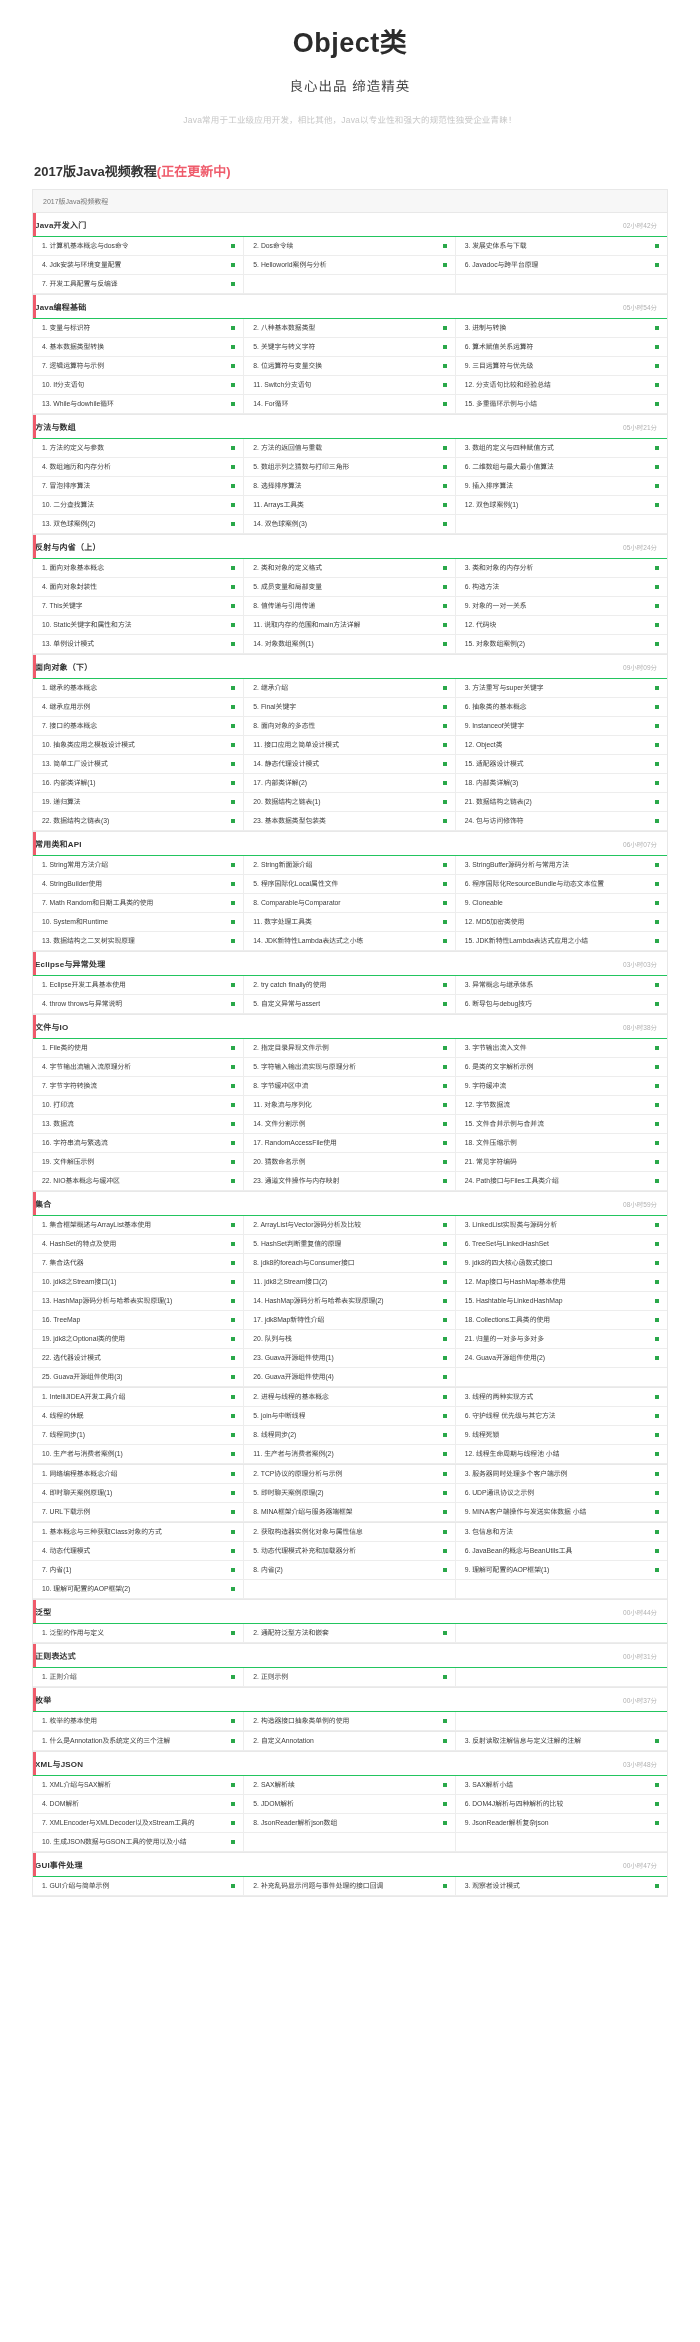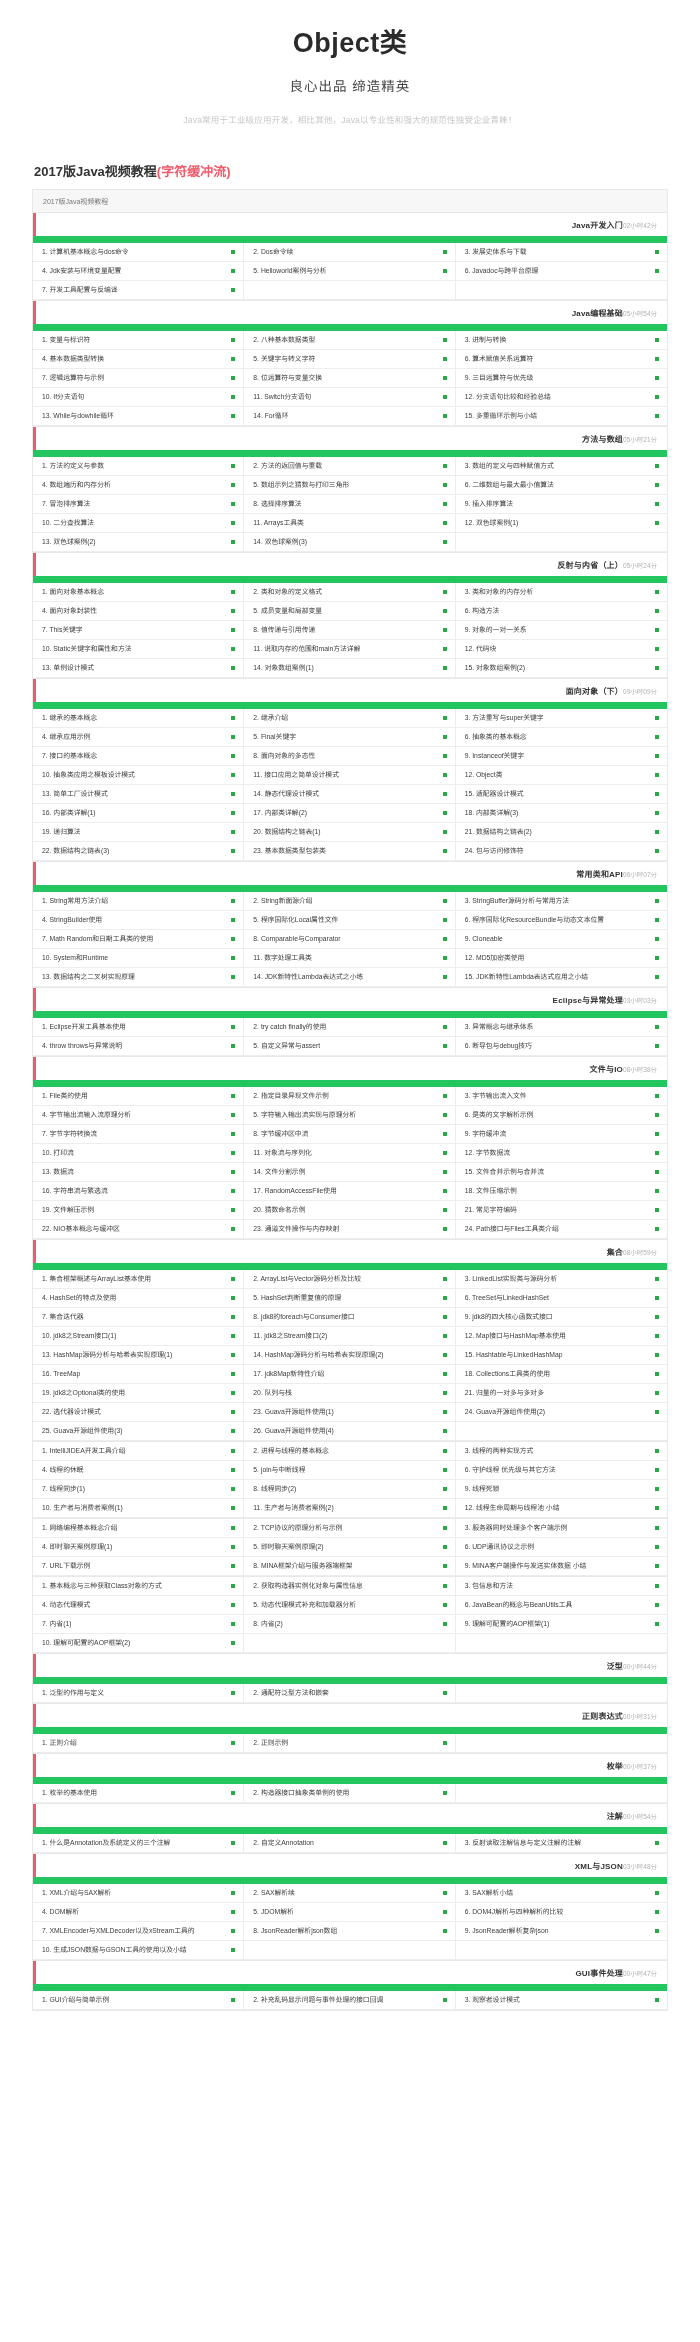--- a/index.html
+++ b/index.html
@@ -62,23 +62,23 @@
     font-size: 7px;
     color: #777;
     border-bottom: 1px solid #e8e8e8;
   }
   .group { border-bottom: 1px solid #e8e8e8; }
 
   .group-head {
     position: relative;
     display: flex;
     align-items: center;
-    justify-content: flex-end;
-    padding: 6px 10px 6px 17px;
-    border-bottom: 7px solid #22c55e;
+    justify-content: space-between;
+    padding: 6px 10px 6px 2px;
+    border-bottom: 1px solid #22c55e;
     background: #fff;
   }
   .group-head::before {
     content: "";
     position: absolute;
     left: 0; top: 0; bottom: 0;
     width: 2.5px;
     background: #ef5b6b;
   }
   .group-name {
@@ -130,21 +130,21 @@
 
 <div class="page">
 
   <header class="hero">
     <h1 class="hero-title">Object类</h1>
     <div class="hero-sub">良心出品 缔造精英</div>
     <div class="hero-desc">Java常用于工业级应用开发，相比其他，Java以专业性和强大的规范性独受企业青睐！</div>
   </header>
 
   <div class="course-title-wrap">
-    <span class="course-title">2017版Java视频教程</span><span class="course-title-flag" style="color: rgb(239, 91, 107);">(字符缓冲流)</span>
+    <span class="course-title">2017版Java视频教程</span><span class="course-title-flag" style="color: rgb(239, 91, 107);">(正在更新中)</span>
   </div>
 
   <div class="outline">
     <div class="outline-top">2017版Java视频教程</div>
     <div id="groups-root">
         <div class="group">
           <div class="group-head">
             <span class="group-name">Java开发入门</span>
             <span class="group-dur">02小时42分</span>
           </div>
@@ -986,24 +986,20 @@
               <span class="dot" style="background: rgb(42, 168, 74);"></span>
             </div>
             <div class="lesson">
               <span class="lesson-text">2. 构造器接口抽象类单例的使用</span>
               <span class="dot" style="background: rgb(42, 168, 74);"></span>
             </div>
             <div class="lesson empty"></div>
           </div>
         </div>
         <div class="group">
-          <div class="group-head">
-            <span class="group-name">注解</span>
-            <span class="group-dur">00小时54分</span>
-          </div>
           <div class="lesson-grid">
             <div class="lesson">
               <span class="lesson-text">1. 什么是Annotation及系统定义的三个注解</span>
               <span class="dot" style="background: rgb(42, 168, 74);"></span>
             </div>
             <div class="lesson">
               <span class="lesson-text">2. 自定义Annotation</span>
               <span class="dot" style="background: rgb(42, 168, 74);"></span>
             </div>
             <div class="lesson">

